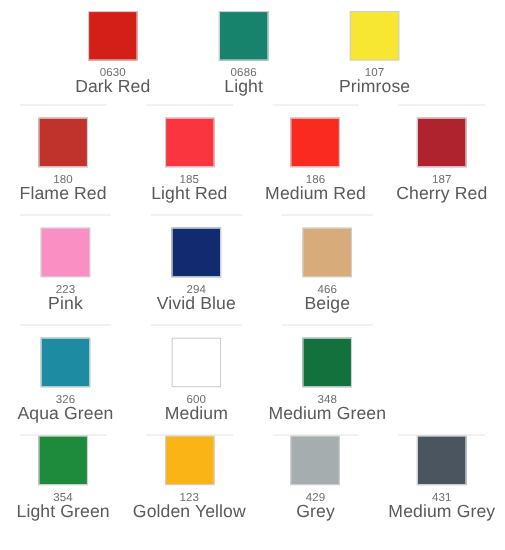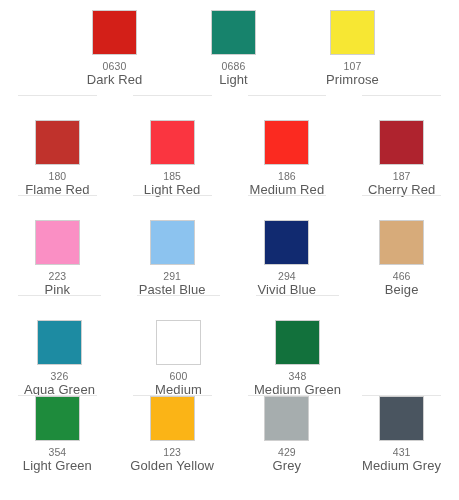--- a/index.html
+++ b/index.html
@@ -25,21 +25,21 @@
 
   
   .row {
     display: flex;
     width: 459px;
     box-sizing: border-box;
   }
 
   .row-top {
     
-    padding-left: 55px;
+    padding-left: 43px;
     box-sizing: border-box;
   }
 
   
   .cell {
     box-sizing: border-box;
     display: flex;
     flex-direction: column;
     align-items: center;
     position: relative;
@@ -102,29 +102,29 @@
   .code {
     display: block;
     font-size: 10.5px;
     color: #6f6f6f;
     letter-spacing: 0.1px;
     white-space: nowrap;
   }
 
   .name {
     display: block;
-    font-size: 13px;
+    font-size: 16px;
     color: #5a5a5a;
     letter-spacing: 0.1px;
     white-space: nowrap;
   }
 
   
   .row-top .cell { padding-top: 10px; height: 95px; }
-  .row-band .cell { padding-top: 25px; height: 100px; }
+  .row-band .cell { padding-top: 12px; height: 100px; }
   .row-last .cell { padding-top: 1px; height: 108px; }
 </style>
 </head>
 <body>
 
 <div class="chart">
 
   <div class="row row-top">
 
     <div class="cell cell-tri">
@@ -203,29 +203,20 @@
       <div class="swatch-wrap">
         <span class="swatch bordered" style="background-color: rgb(250, 143, 196);"></span>
       </div>
       <div class="labels">
         <span class="code">223</span>
         <span class="name">Pink</span>
       </div>
     </div>
     <div class="cell cell-quad has-rule">
       <div class="swatch-wrap">
-        <span class="swatch bordered" style="background-color: rgb(140, 195, 239);"></span>
-      </div>
-      <div class="labels">
-        <span class="code">291</span>
-        <span class="name">Pastel Blue</span>
-      </div>
-    </div>
-    <div class="cell cell-quad has-rule">
-      <div class="swatch-wrap">
         <span class="swatch bordered" style="background-color: rgb(17, 42, 112);"></span>
       </div>
       <div class="labels">
         <span class="code">294</span>
         <span class="name">Vivid Blue</span>
       </div>
     </div>
     <div class="cell cell-quad has-rule">
       <div class="swatch-wrap">
         <span class="swatch bordered" style="background-color: rgb(215, 171, 122);"></span>

